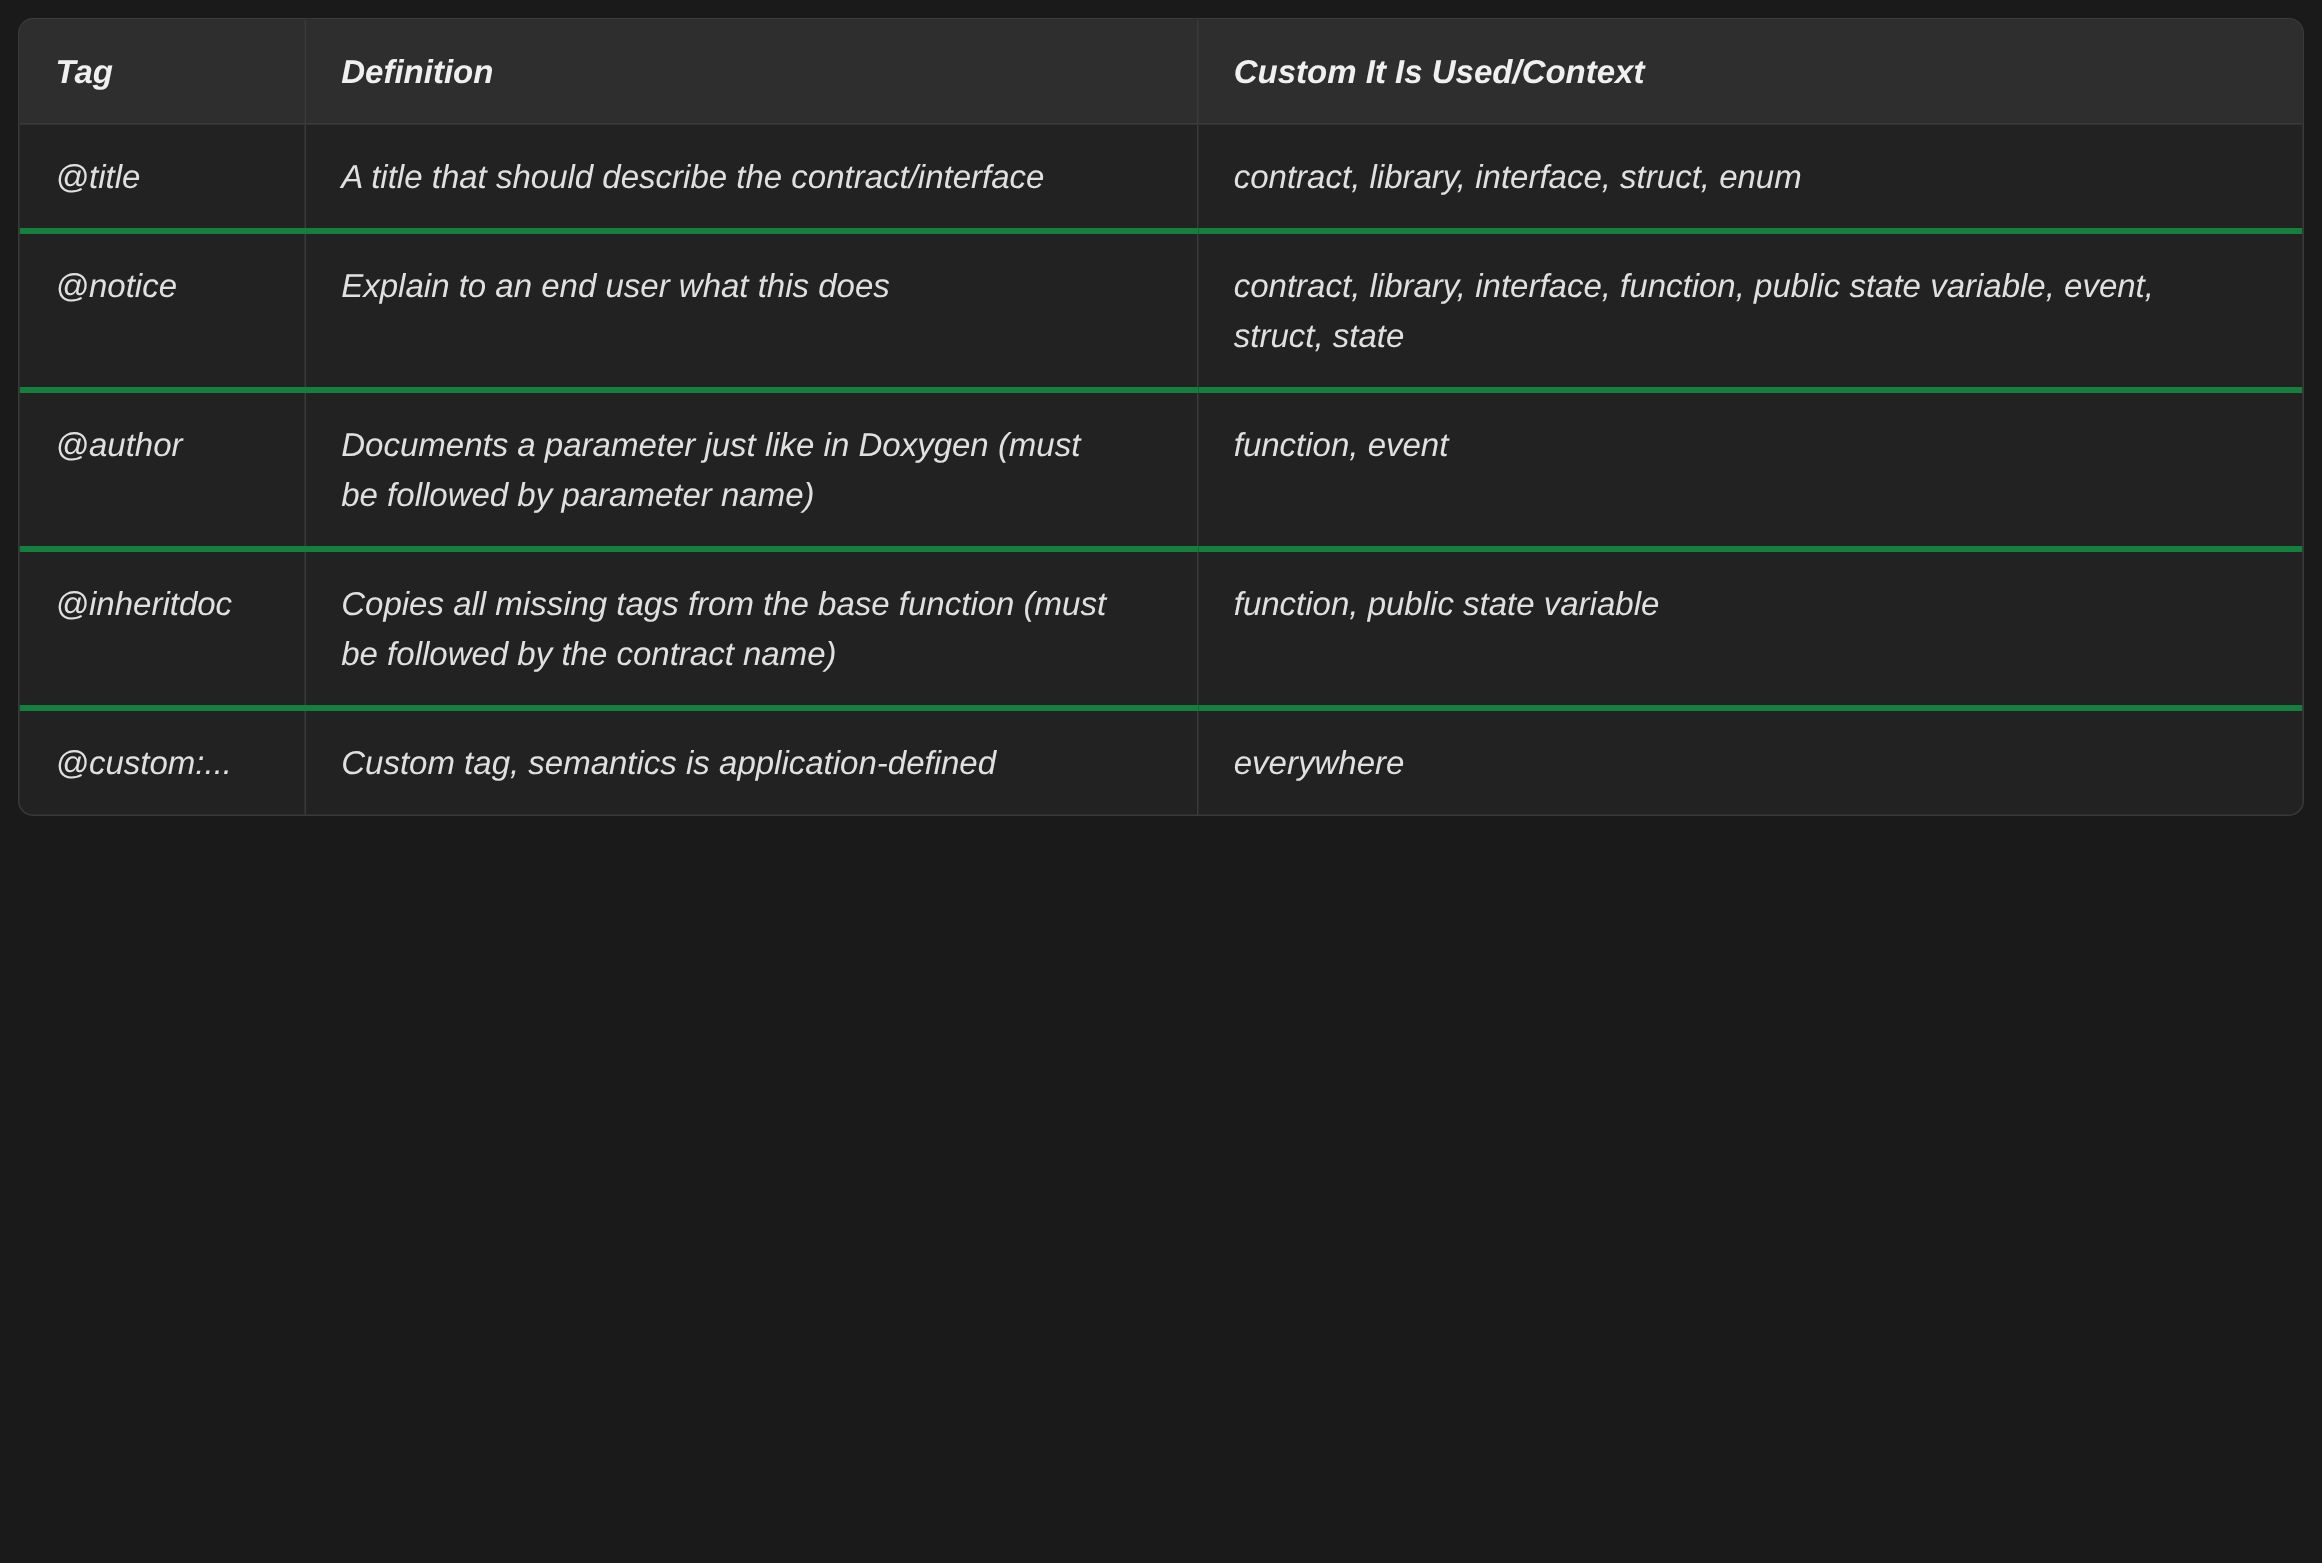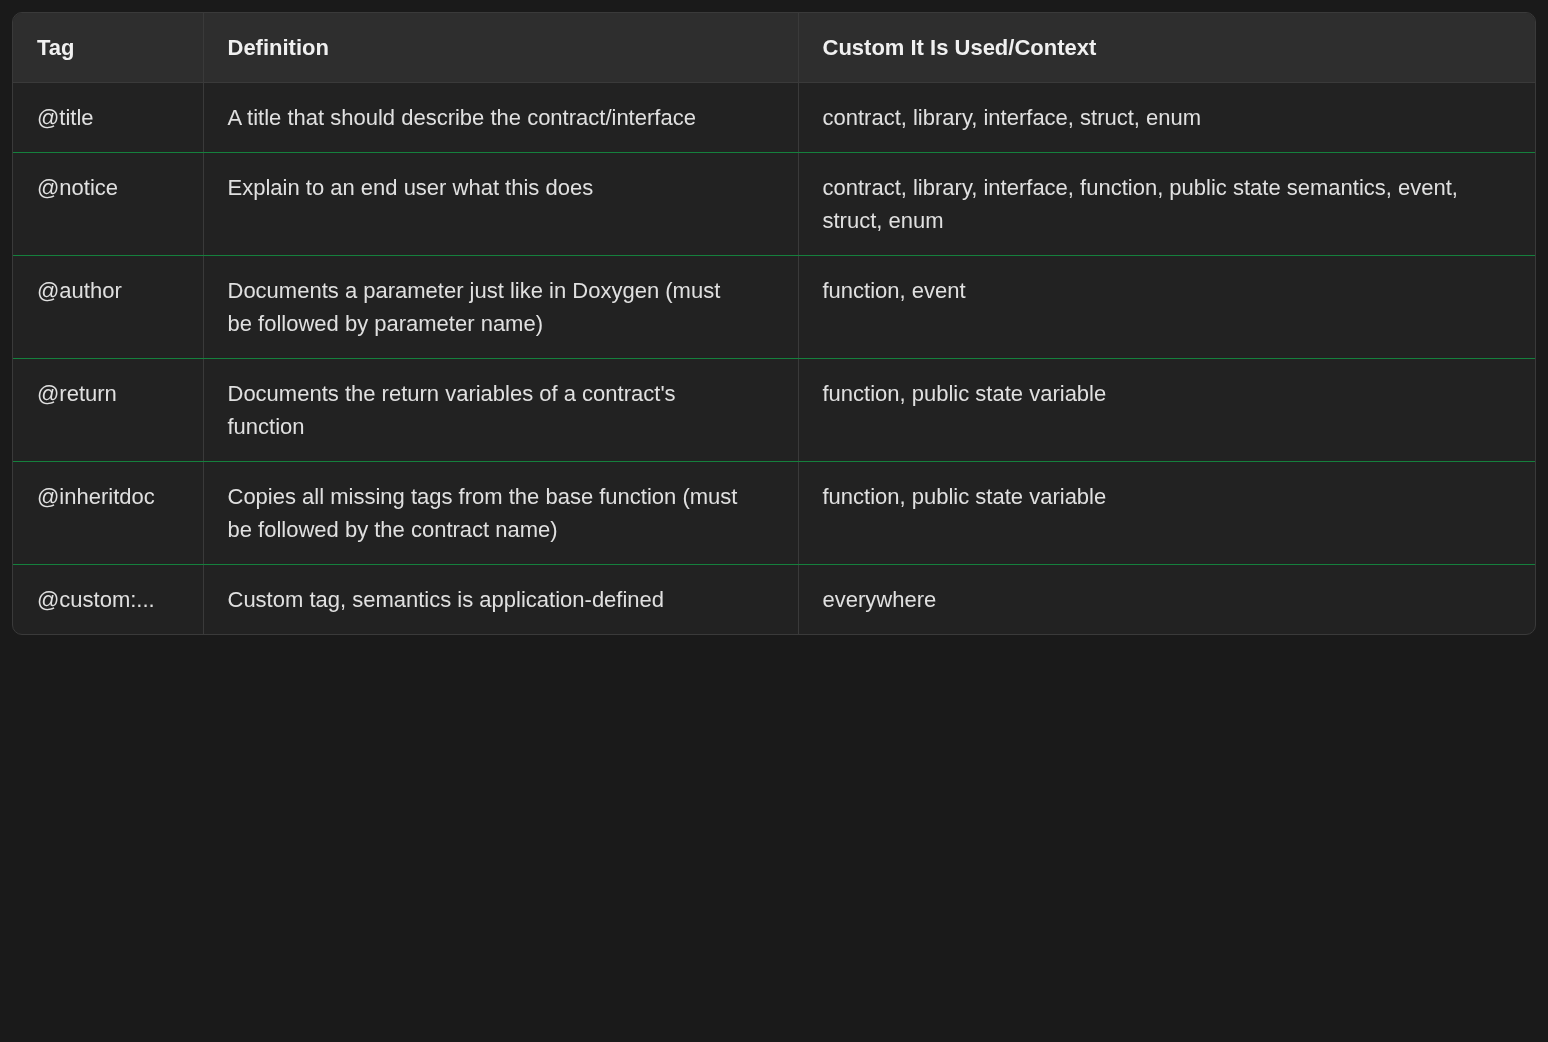--- a/index.html
+++ b/index.html
@@ -17,38 +17,39 @@
     }
     .table-container {
       border: 1px solid #3a3a3a;
       border-radius: 10px;
       overflow: hidden;
       background-color: #222222;
     }
     table {
       width: 100%;
       border-collapse: collapse;
+      font-style: italic;
     }
     thead {
       background-color: #2e2e2e;
     }
     th {
       text-align: left;
       padding: 18px 24px;
       font-weight: 600;
       color: #f0f0f0;
       border-bottom: 1px solid #3a3a3a;
       border-right: 1px solid #3a3a3a;
     }
     th:last-child {
       border-right: none;
     }
     td {
       padding: 18px 24px;
-      border-bottom: 1px solid #15803d;
+      border-bottom: 4px solid #15803d;
       border-right: 1px solid #3a3a3a;
       vertical-align: top;
       color: #e0e0e0;
     }
     td:last-child {
       border-right: none;
     }
     tbody tr:last-child td {
       border-bottom: none;
     }
@@ -82,31 +83,26 @@
     </thead>
     <tbody>
       <tr>
         <td class="col-tag">@title</td>
         <td class="col-definition">A title that should describe the contract/interface</td>
         <td class="col-context">contract, library, interface, struct, enum</td>
       </tr>
       <tr>
         <td class="col-tag">@notice</td>
         <td class="col-definition">Explain to an end user what this does</td>
-        <td class="col-context">contract, library, interface, function, public state semantics, event, struct, enum</td>
+        <td class="col-context">contract, library, interface, function, public state variable, event, struct, state</td>
       </tr>
       <tr>
         <td class="col-tag">@author</td>
         <td class="col-definition">Documents a parameter just like in Doxygen (must be followed by parameter name)</td>
         <td class="col-context">function, event</td>
-      </tr>
-      <tr>
-        <td class="col-tag">@return</td>
-        <td class="col-definition">Documents the return variables of a contract's function</td>
-        <td class="col-context">function, public state variable</td>
       </tr>
       <tr>
         <td class="col-tag">@inheritdoc</td>
         <td class="col-definition">Copies all missing tags from the base function (must be followed by the contract name)</td>
         <td class="col-context">function, public state variable</td>
       </tr>
       <tr>
         <td class="col-tag">@custom:...</td>
         <td class="col-definition">Custom tag, semantics is application-defined</td>
         <td class="col-context">everywhere</td>

